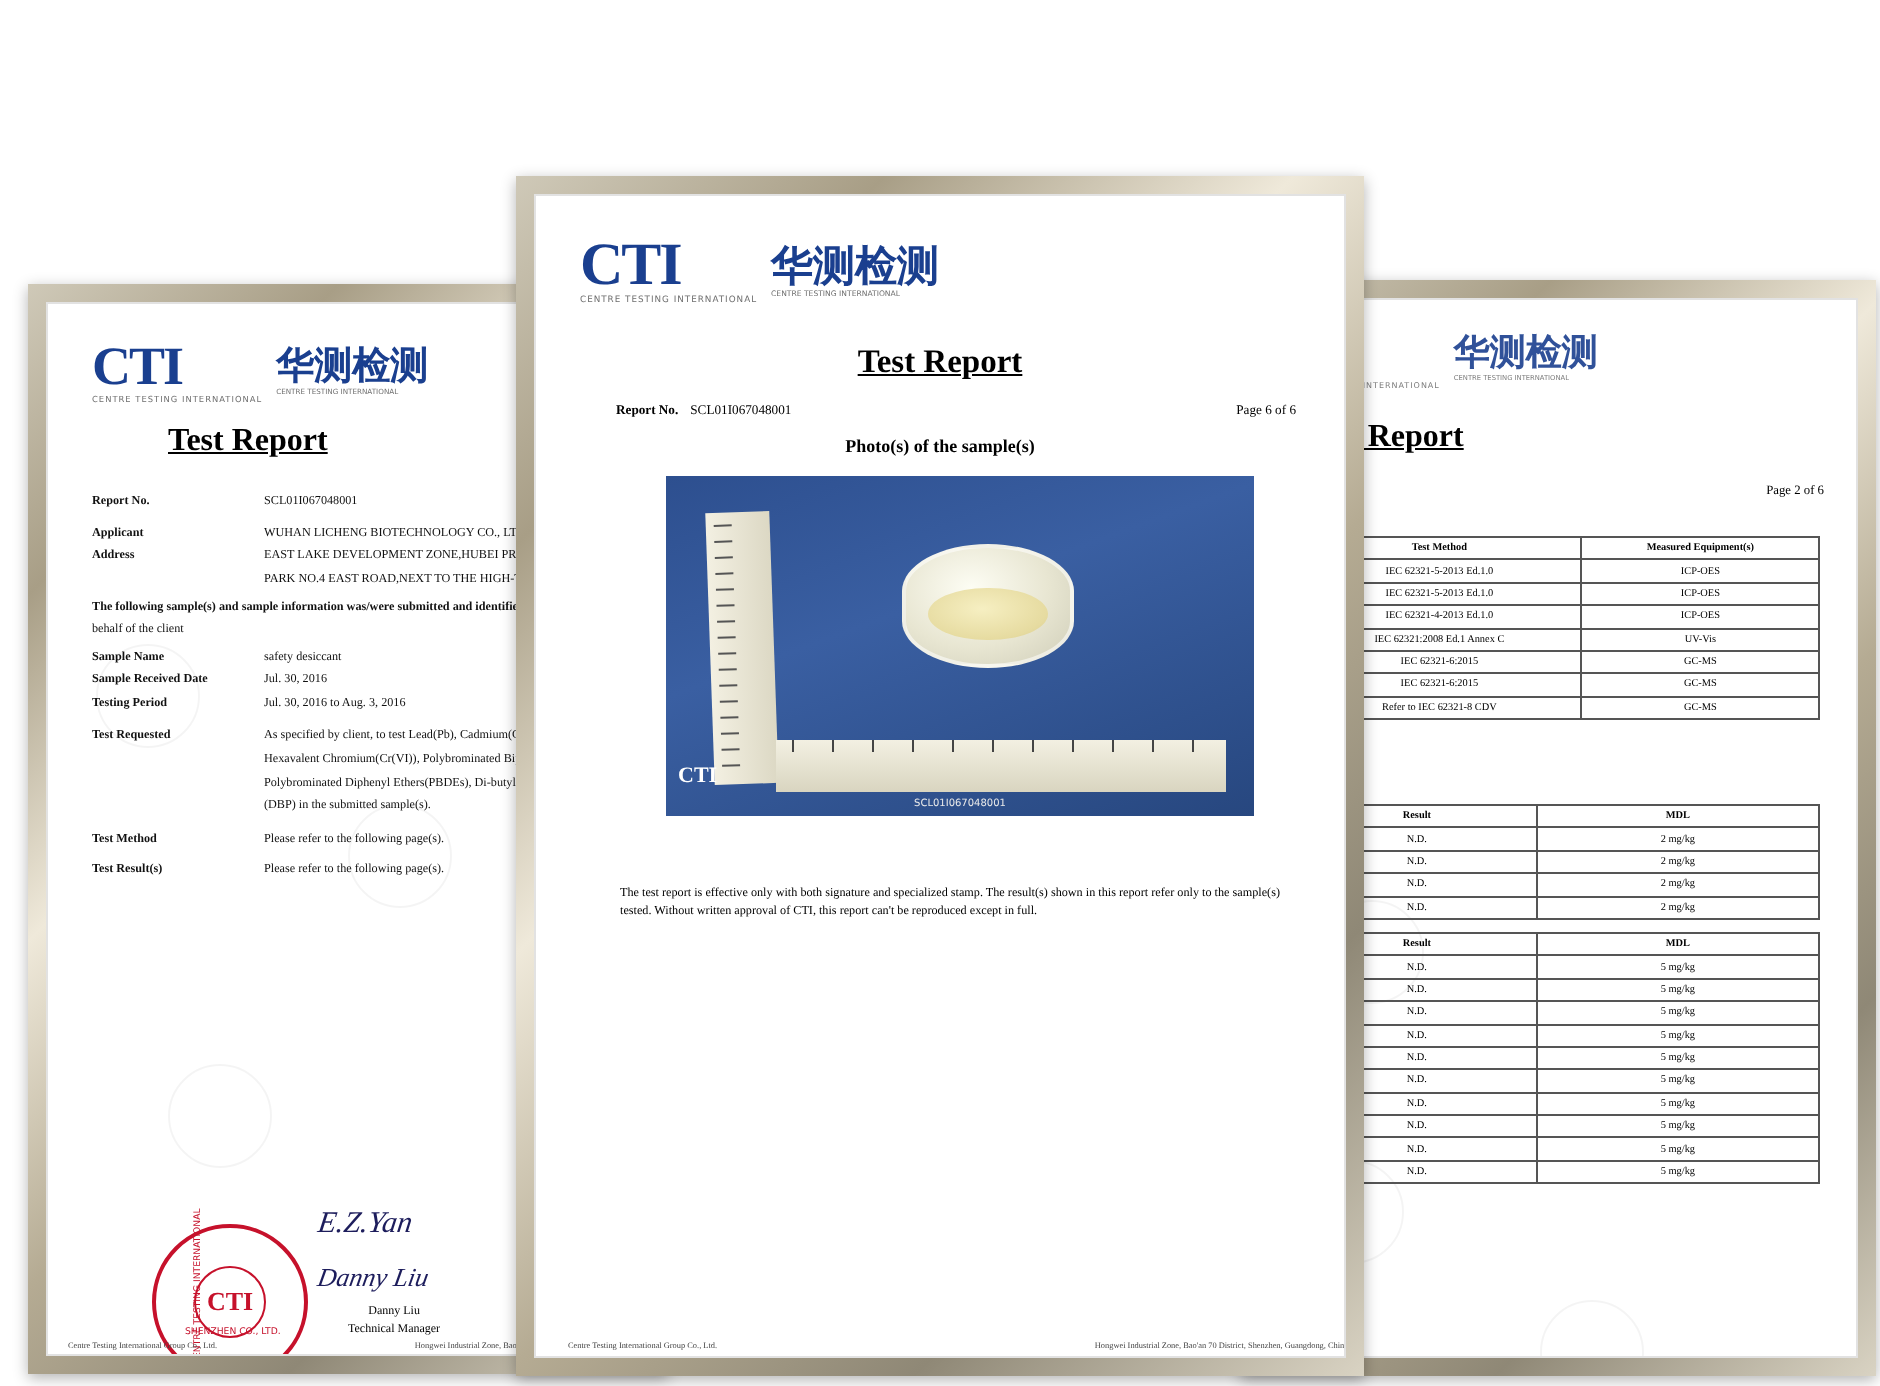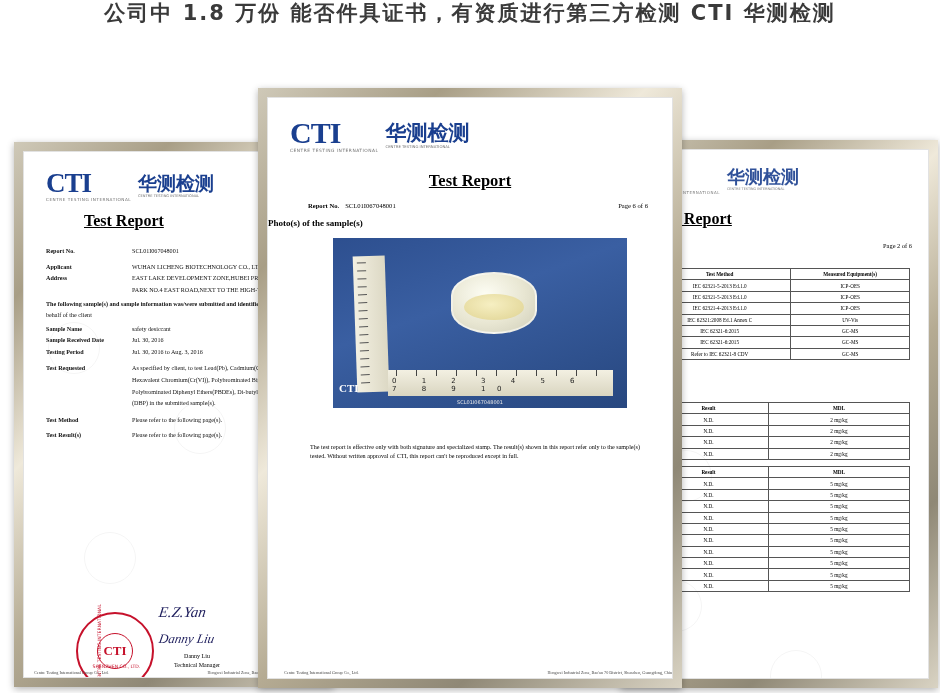--- a/index.html
+++ b/index.html
@@ -158,21 +158,21 @@
   .C-logo .cti-sub { font-size: 4.4px; }
   .C-logo .cti-cn { font-size: 21px; }
   .C-logo .cti-cn-sub { font-size: 3.8px; }
   .C-title { position: absolute; left: 0; top: 73px; width: 100%; text-align: center; font-size: 16.5px; }
   .C-refrow {
     position: absolute; left: 40px; top: 104px; width: 340px;
     display: flex; justify-content: space-between; align-items: baseline;
     font-size: 6.6px;
   }
   .C-refrow .k { font-weight: bold; margin-right: 6px; }
-  .C-photos { position: absolute; left: 0; top: 120px; width: 100%; text-align: left; font-size: 9px; font-weight: bold; }
+  .C-photos { position: absolute; left: 0; top: 120px; width: 100%; text-align: center; font-size: 9px; font-weight: bold; }
   .C-image {
     position: absolute; left: 65px; top: 140px;
     width: 294px; height: 170px;
     background: linear-gradient(160deg, #2d4f8f 0%, #3a5fa2 40%, #27477f 100%);
     overflow: hidden;
   }
   .dish {
     position: absolute; left: 118px; top: 34px;
     width: 86px; height: 62px;
     border-radius: 50% / 38%;
@@ -254,21 +254,20 @@
     border: 1px solid rgba(0,0,0,0.045);
     width: 52px; height: 52px;
   }
 </style>
 </head>
 <body>
 
 <div id="page">
 
   <div class="heading">
-    <div class="line1">公司中 1.8 万份 能否件具证书，有资质进行第三方检测 CTI 华测检测</div>
   </div>
 
   <div class="frame frame-left">
     <div class="frame-inner">
 
       <div class="wm" style="left:24px; top:170px;"></div>
       <div class="wm" style="left:150px; top:250px;"></div>
       <div class="wm" style="left:60px; top:380px;"></div>
 
       <div class="cti-logo L-logo">
@@ -572,21 +571,20 @@
             <i style="left:28px"></i>
             <i style="left:48px"></i>
             <i style="left:68px"></i>
           <i style="left:88px"></i>
             <i style="left:108px"></i>
             <i style="left:128px"></i>
             <i style="left:148px"></i>
           <i style="left:168px"></i>
             <i style="left:188px"></i>
             <i style="left:208px"></i>
-          <div class="nums">0 1 2 3 4 5 6 7 8 9 10</div>
         </div>
         <div class="cti-ruler-label">CTI</div>
         <div class="img-caption">SCL01I067048001</div>
       </div>
 
       <div class="C-disc">The test report is effective only with both signature and specialized stamp. The result(s) shown in this report refer only to the sample(s) tested. Without written approval of CTI, this report can't be reproduced except in full.</div>
 
       <div class="C-foot">
         <span>Centre Testing International Group Co., Ltd.</span>
         <span>Hongwei Industrial Zone, Bao'an 70 District, Shenzhen, Guangdong, China</span>

